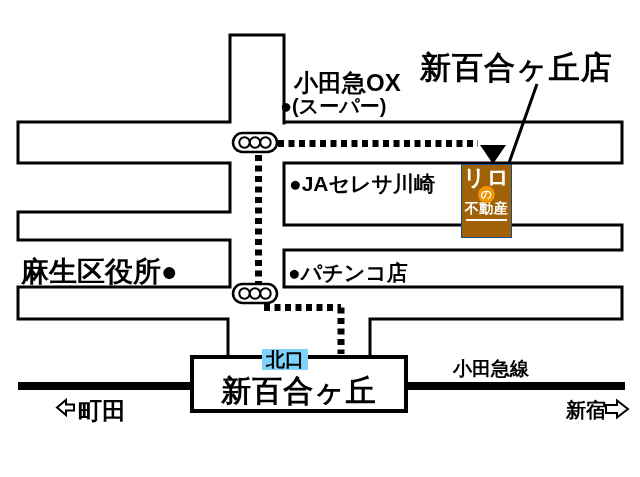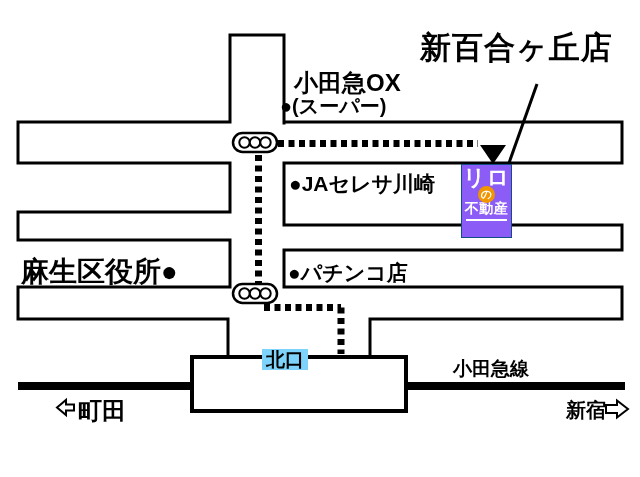--- a/index.html
+++ b/index.html
@@ -2,36 +2,36 @@
 <html><head>
 <meta charset="utf-8">
 <style>
   html,body{margin:0;padding:0;background:#fff;}
   .canvas{
     position:relative;width:640px;height:477px;background:#ffffff;overflow:hidden;
     font-family:"Liberation Sans","DejaVu Sans",sans-serif;color:#000;
   }
   .canvas svg{position:absolute;left:0;top:0;}
   .lbl{position:absolute;font-weight:bold;line-height:1.12;white-space:nowrap;letter-spacing:0;}
-  .t-store{left:420px;top:31px;font-size:31px;letter-spacing:1px;}
+  .t-store{left:420px;top:51px;font-size:31px;letter-spacing:1px;}
   .t-ox{left:294px;top:70px;font-size:24px;}
   .t-oxnote{left:280px;top:95px;font-size:20px;}
   .t-tsukui{left:26px;top:131px;font-size:20px;}
   .t-ja{left:289px;top:172px;font-size:21px;}
   .t-asao{left:21px;top:256px;font-size:28px;}
   .t-pachi{left:288px;top:261px;font-size:21px;}
   .t-rotary{left:228px;top:319px;font-size:18px;}
   .t-kita{left:262px;top:349px;font-size:19px;background:#7dd3fc;padding:0 4px;}
   .t-station{left:192px;top:374px;width:214px;text-align:center;font-size:30px;letter-spacing:1px;}
   .t-line{left:453px;top:358px;font-size:19px;}
   .t-machida{left:78px;top:398px;font-size:24px;}
   .t-shinjuku{left:566px;top:399px;font-size:20px;}
   .logo{
     position:absolute;left:461px;top:164px;width:51px;height:74px;
-    background:#8b5cf6;border:1px solid #104e85;box-sizing:border-box;
+    background:#a16207;border:1px solid #104e85;box-sizing:border-box;
   }
   .logo-top{position:absolute;left:0;top:1px;width:100%;text-align:center;
     font-size:22px;font-weight:bold;color:#fff;letter-spacing:1px;line-height:1.1;}
   .logo-circle{position:absolute;left:16px;top:21px;width:17px;height:17px;border-radius:50%;
     background:#f19500;z-index:3;}
   .logo-no{position:absolute;left:0;top:0;width:17px;height:17px;text-align:center;
     font-size:11px;line-height:17px;font-weight:bold;color:#fff;}
   .logo-bottom{position:absolute;left:0;top:36px;width:100%;text-align:center;
     font-size:14px;font-weight:bold;color:#fff;z-index:2;letter-spacing:0.5px;line-height:1.1;}
   .logo-underline{position:absolute;left:4px;top:54px;width:41px;height:2px;background:#fff;z-index:2;}
@@ -82,20 +82,21 @@
     <polygon points="628,409 617,400.5 617,405 606,405 606,413 617,413 617,417.5" fill="#fff" stroke="#000" stroke-width="2" stroke-linejoin="miter"></polygon>
   </svg>
 
   <div class="lbl t-store">新百合ヶ丘店</div>
   <div class="lbl t-ox">小田急OX</div>
   <div class="lbl t-oxnote">●(スーパー)</div>
   <div class="lbl t-ja">●JAセレサ川崎</div>
   <div class="lbl t-asao">麻生区役所●</div>
   <div class="lbl t-pachi">●パチンコ店</div>
   <div class="lbl t-kita">北口</div>
+  <div class="lbl t-station">新百合ヶ丘</div>
   <div class="lbl t-line">小田急線</div>
   <div class="lbl t-machida">町田</div>
   <div class="lbl t-shinjuku">新宿</div>
 
   <div class="logo">
     <div class="logo-top">リロ</div>
     <div class="logo-circle">
       <div class="logo-no">の</div>
     </div>
     <div class="logo-bottom">不動産</div>

